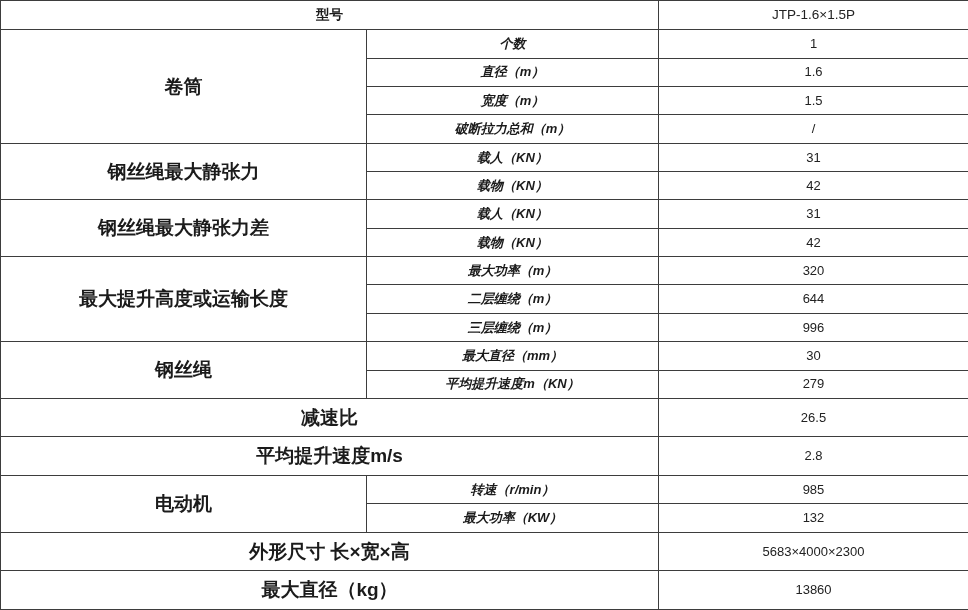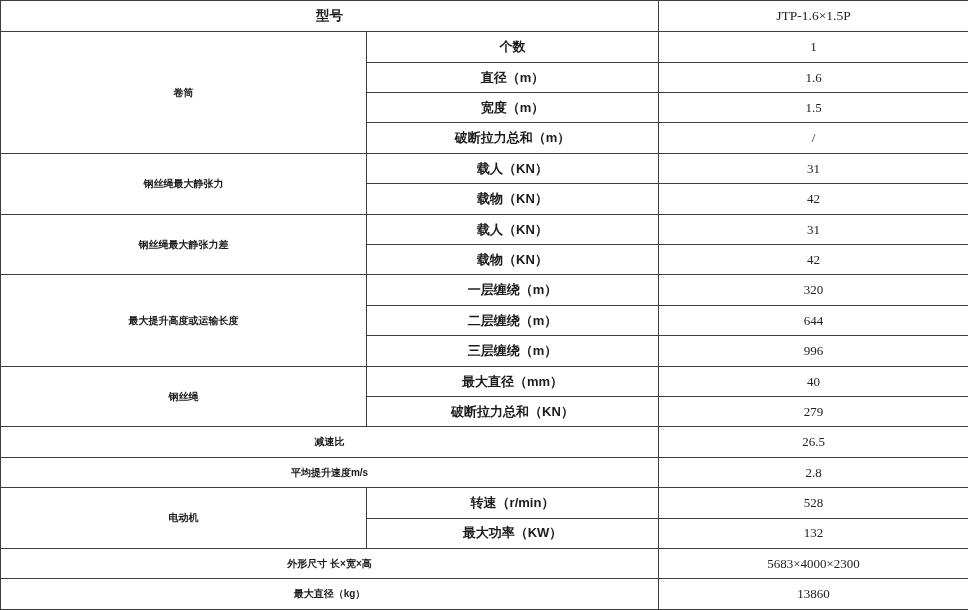--- a/index.html
+++ b/index.html
@@ -27,30 +27,31 @@
     border: 1px solid #3d3d3d;
     text-align: center;
     vertical-align: middle;
     font-size: 13px;
     line-height: 1.35;
     padding: 2px 4px;
     font-weight: bold;
     color: #1b1b1b;
   }
   #spec-table td.value {
-    font-family: Liberation Serif, serif;
+    font-family: Liberation Sans, sans-serif;
     font-weight: normal;
     font-size: 13px;
     color: #222222;
   }
   #spec-table td.label {
-    font-size: 10px;
+    font-size: 19px;
   }
   #spec-table td.sub {
     font-size: 13px;
+    font-style: italic;
   }
   #spec-table tr.header-row td {
     font-size: 13.5px;
   }
 </style>
 </head>
 <body>
 
 <table id="spec-table">
   <colgroup>
@@ -97,56 +98,56 @@
       <td class="sub">载人（KN）</td>
       <td class="value">31</td>
     </tr>
     <tr>
       <td class="sub">载物（KN）</td>
       <td class="value">42</td>
     </tr>
 
     <tr>
       <td class="label" rowspan="3">最大提升高度或运输长度</td>
-      <td class="sub">一层缠绕（m）</td>
+      <td class="sub">最大功率（m）</td>
       <td class="value">320</td>
     </tr>
     <tr>
       <td class="sub">二层缠绕（m）</td>
       <td class="value">644</td>
     </tr>
     <tr>
       <td class="sub">三层缠绕（m）</td>
       <td class="value">996</td>
     </tr>
 
     <tr>
       <td class="label" rowspan="2">钢丝绳</td>
       <td class="sub">最大直径（mm）</td>
-      <td class="value">40</td>
+      <td class="value">30</td>
     </tr>
     <tr>
-      <td class="sub">破断拉力总和（KN）</td>
+      <td class="sub">平均提升速度m（KN）</td>
       <td class="value">279</td>
     </tr>
 
     <tr>
       <td class="label" colspan="2">减速比</td>
       <td class="value">26.5</td>
     </tr>
 
     <tr>
       <td class="label" colspan="2">平均提升速度m/s</td>
       <td class="value">2.8</td>
     </tr>
 
     <tr>
       <td class="label" rowspan="2">电动机</td>
       <td class="sub">转速（r/min）</td>
-      <td class="value">528</td>
+      <td class="value">985</td>
     </tr>
     <tr>
       <td class="sub">最大功率（KW）</td>
       <td class="value">132</td>
     </tr>
 
     <tr>
       <td class="label" colspan="2">外形尺寸 长×宽×高</td>
       <td class="value">5683×4000×2300</td>
     </tr>

